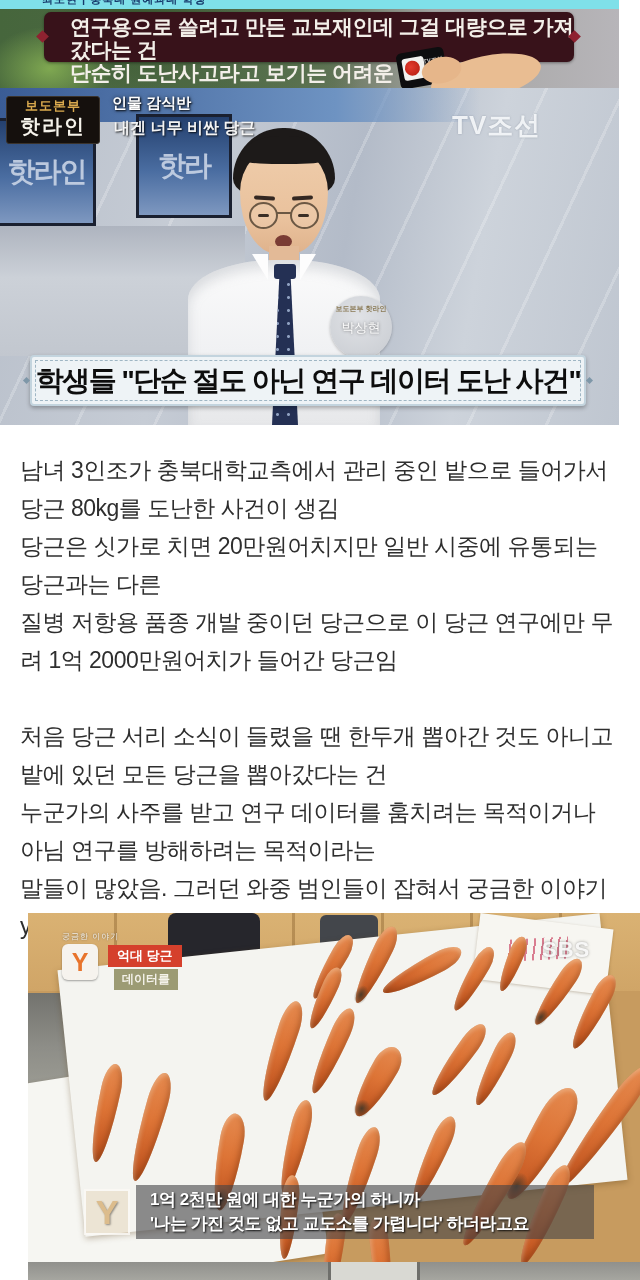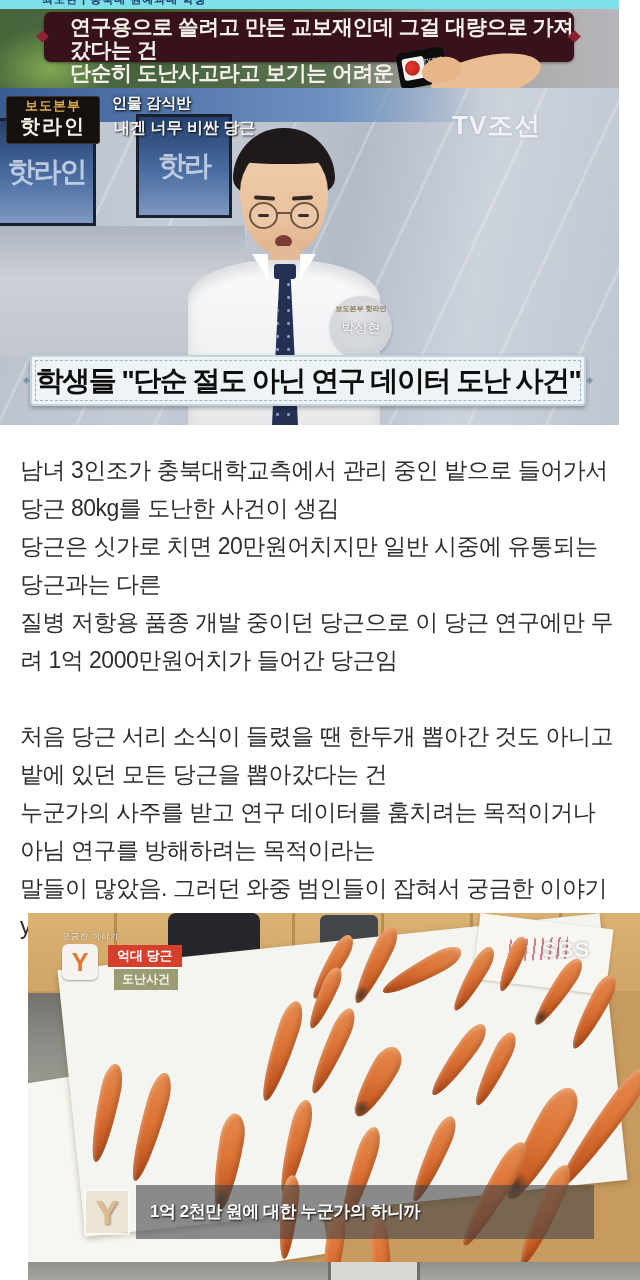--- a/index.html
+++ b/index.html
@@ -228,25 +228,26 @@
         <div class="carrot" style="left: 344px; top: 304px; width: 19px; height: 92px; transform: rotate(-6deg);"></div>
       </div>
 
     <div class="ylogo-wrap">
       <span class="ylogo-small">궁금한 이야기</span>
       <div class="ybox">
         <span>Y</span>
       </div>
     </div>
     <div class="tag1">억대 당근</div>
-    <div class="tag2">도난사건</div>
+    <div class="tag2">데이터를</div>
     <div class="wm3">SBS</div>
 
     <div class="cap3">
       <span class="c1">1억 2천만 원에 대한 누군가의 하니까</span>
+      <span class="c2">'나는 가진 것도 없고 교도소를 가렵니다' 하더라고요</span>
     </div>
     <div class="ybox2">
       <span>Y</span>
     </div>
     <div class="botband">
       <div class="door"></div>
     </div>
   </div>
 
 </div>

